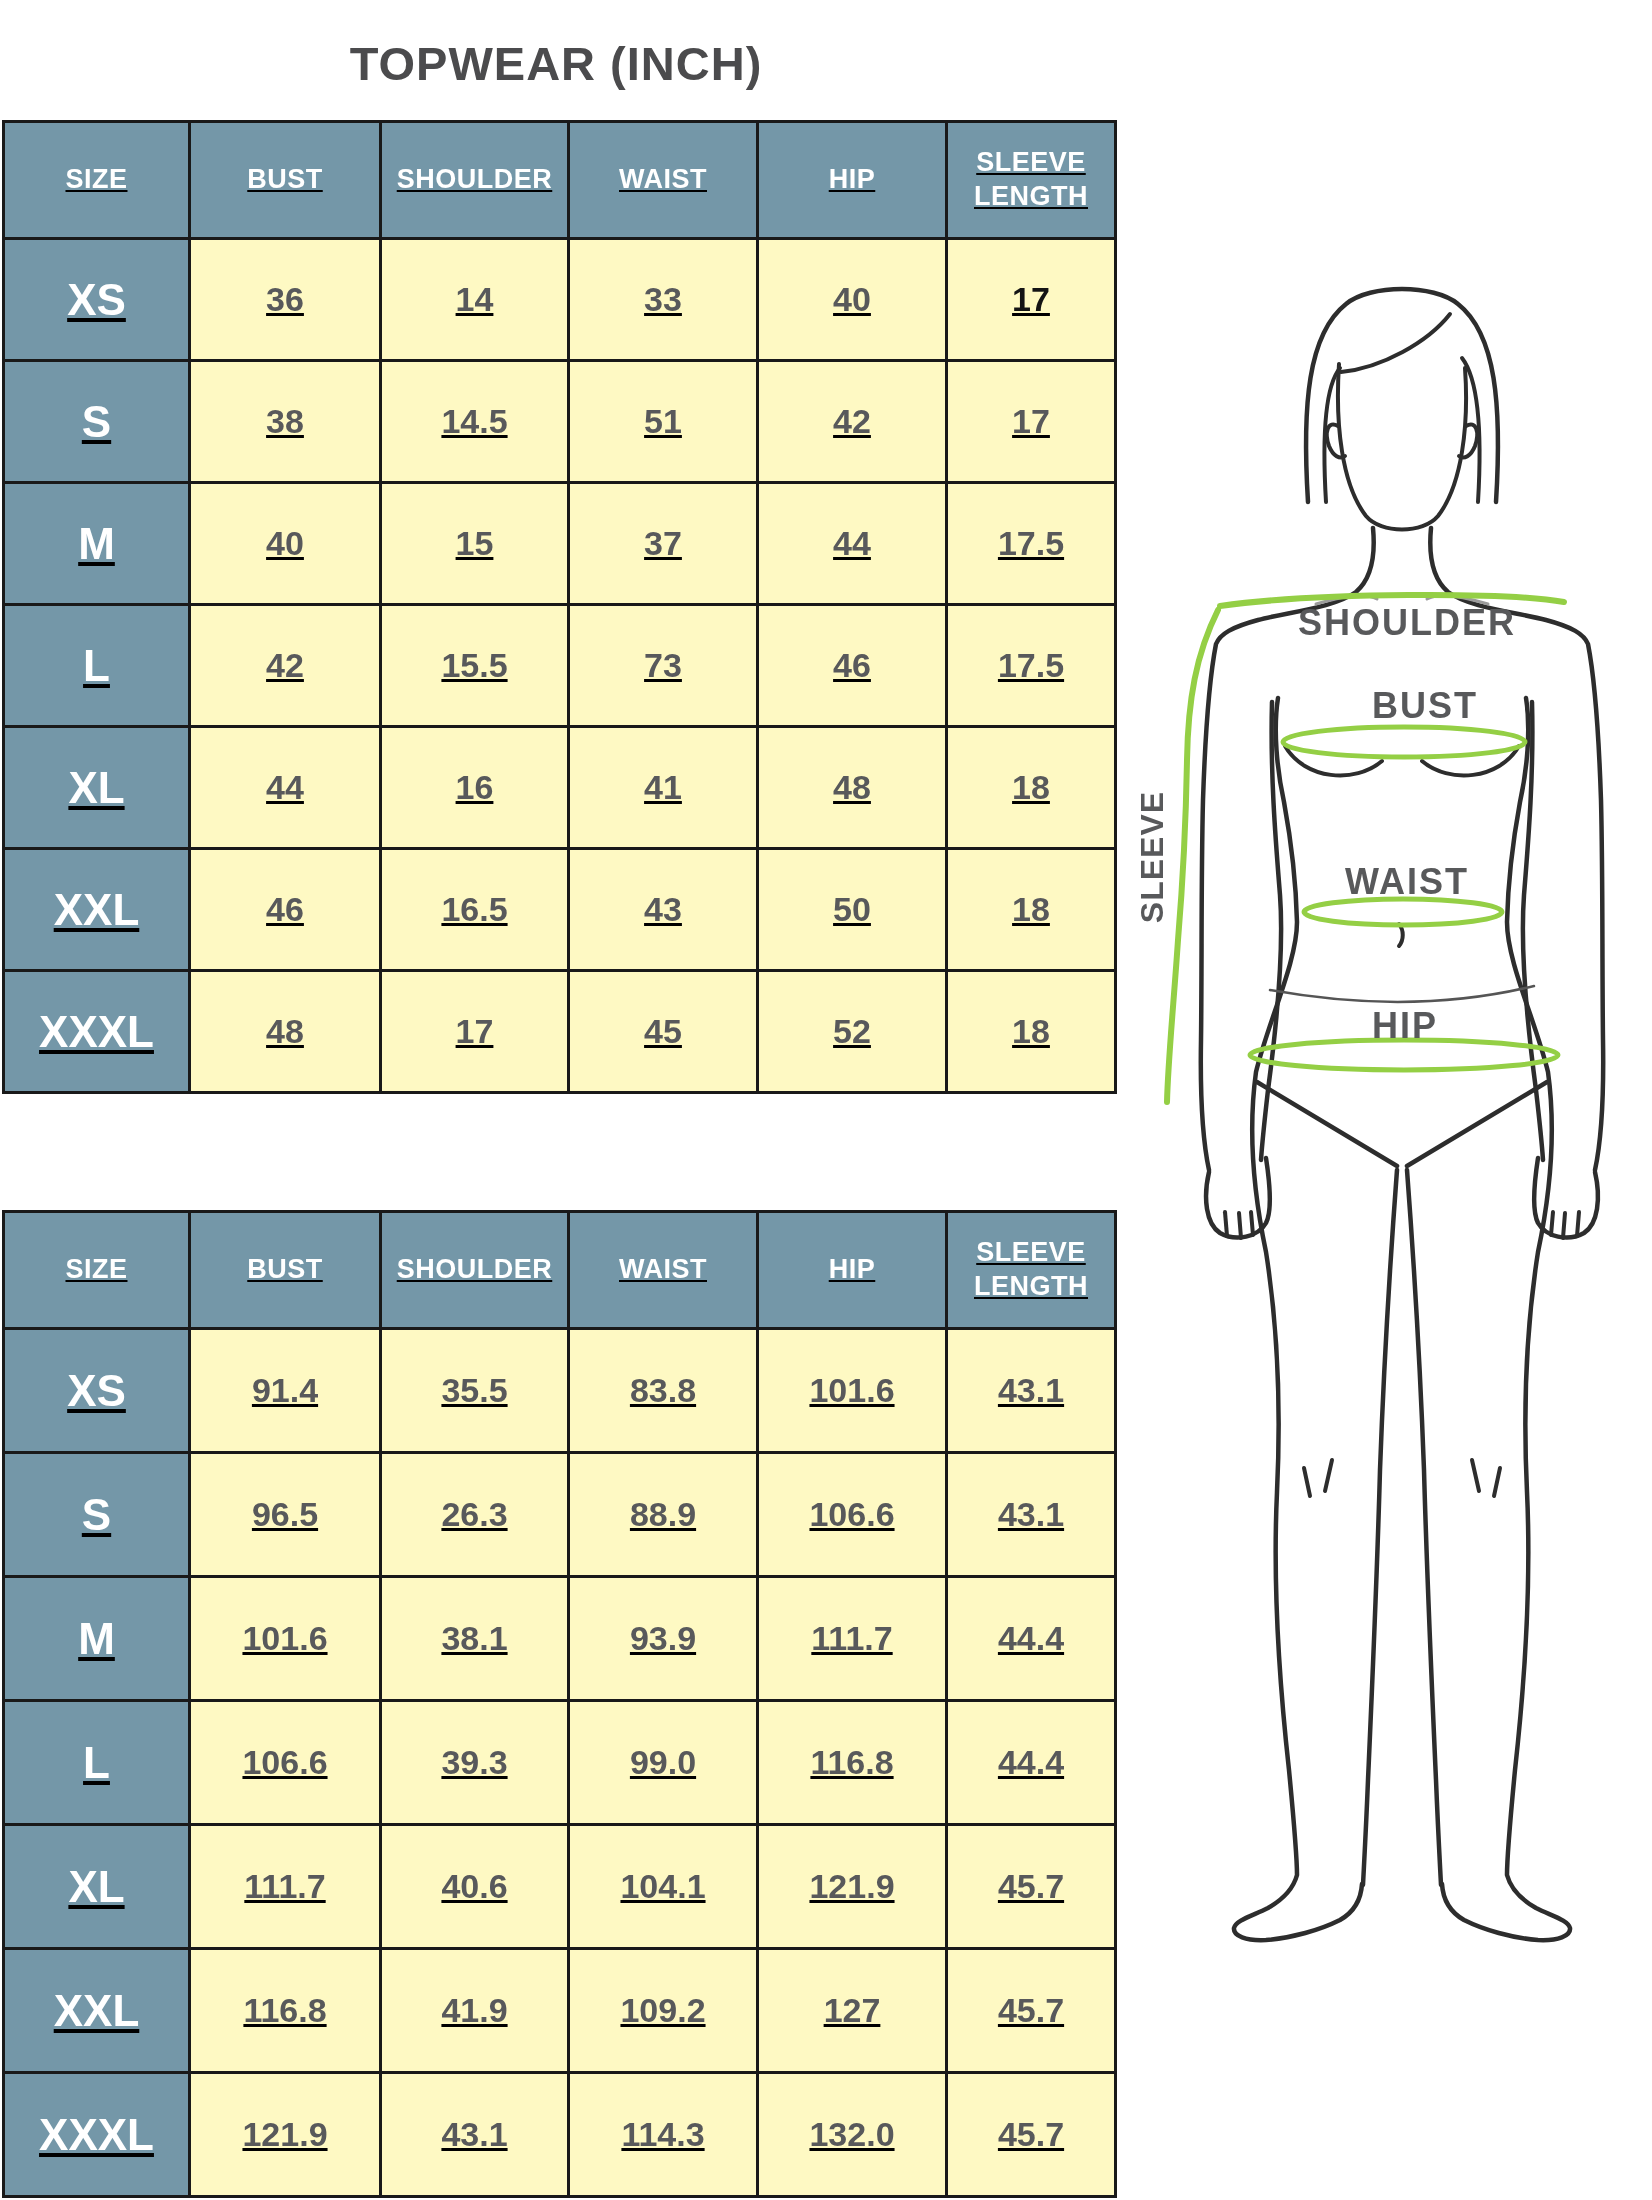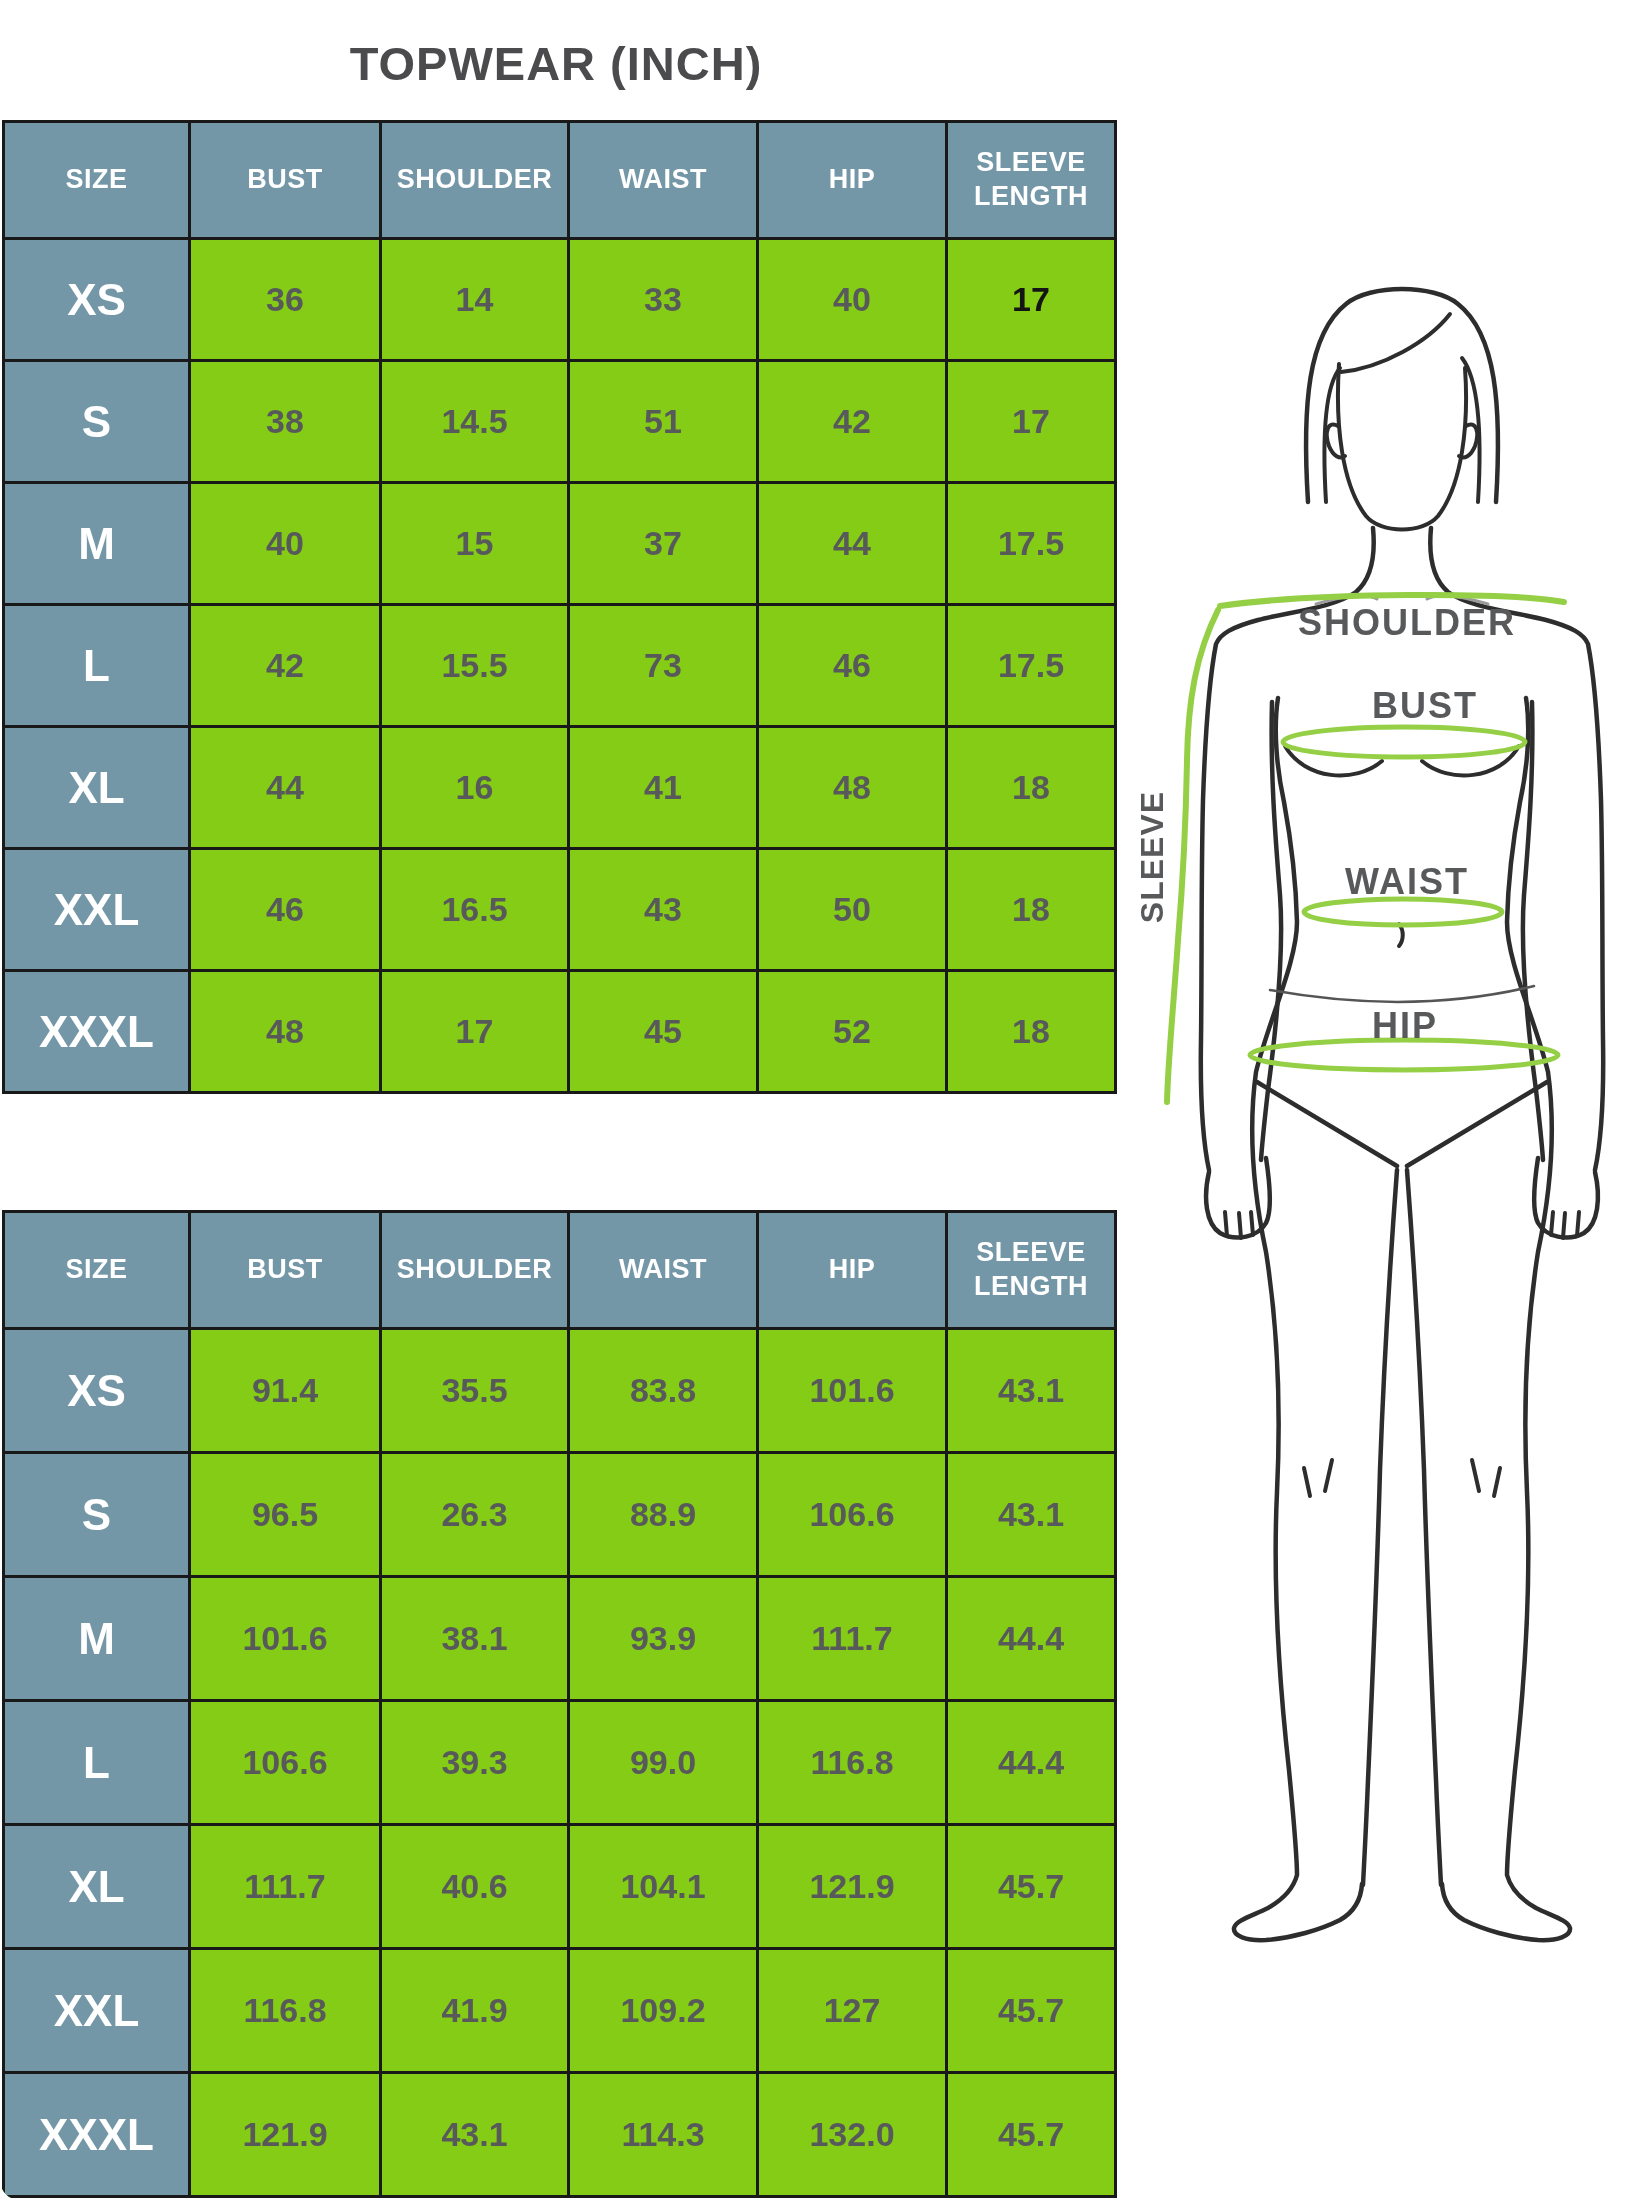--- a/index.html
+++ b/index.html
@@ -3,28 +3,28 @@
 <meta charset="utf-8">
 <style>
   :root{
     --header-bg:#7497A8; --header-text:#ffffff; --cell-text:#58595b;
     --title-text:#4b4b4d; --border:#191919; --measure-green:#94cf45;
     --outline:#2d2d2d; --emphasis-text:#141414; --light-line:#9b9b9b;
   }
   *{box-sizing:border-box;}
   html,body{margin:0;padding:0;}
   body{font-family:"Liberation Sans",sans-serif;background:#ffffff;}
-  .sheet{position:relative;width:1652px;height:2200px;background:#ffffff;overflow:hidden;border-radius:20px;}
+  .sheet{position:relative;width:1652px;height:2200px;background:#ffffff;overflow:hidden;}
 
   .chart-title{position:absolute;left:2px;width:1108px;text-align:center;
     font-size:47px;font-weight:700;color:var(--title-text);letter-spacing:1px;line-height:56px;}
   .title-inch{top:36px;}
   .title-cm{top:1110px;}
 
-  table.size-table{position:absolute;left:2px;border-collapse:collapse;table-layout:fixed;background:#84cc16;}
+  table.size-table{position:absolute;left:2px;border-collapse:collapse;table-layout:fixed;background:#fef9c3;text-decoration:underline;}
   .t1{top:120px;}
   .t2{top:1210px;}
   .size-table th,.size-table td{border:3px solid var(--border);text-align:center;vertical-align:middle;padding:0;}
   .size-table thead th{background:var(--header-bg);color:var(--header-text);
     font-size:27px;font-weight:700;height:117px;line-height:1.25;letter-spacing:0.5px;}
   .size-table tbody th{background:var(--header-bg);color:var(--header-text);
     font-size:44px;font-weight:700;}
   .size-table td{color:var(--cell-text);font-size:34px;font-weight:700;}
   .t1 tbody tr{height:122px;}
   .t2 tbody tr{height:124px;}

